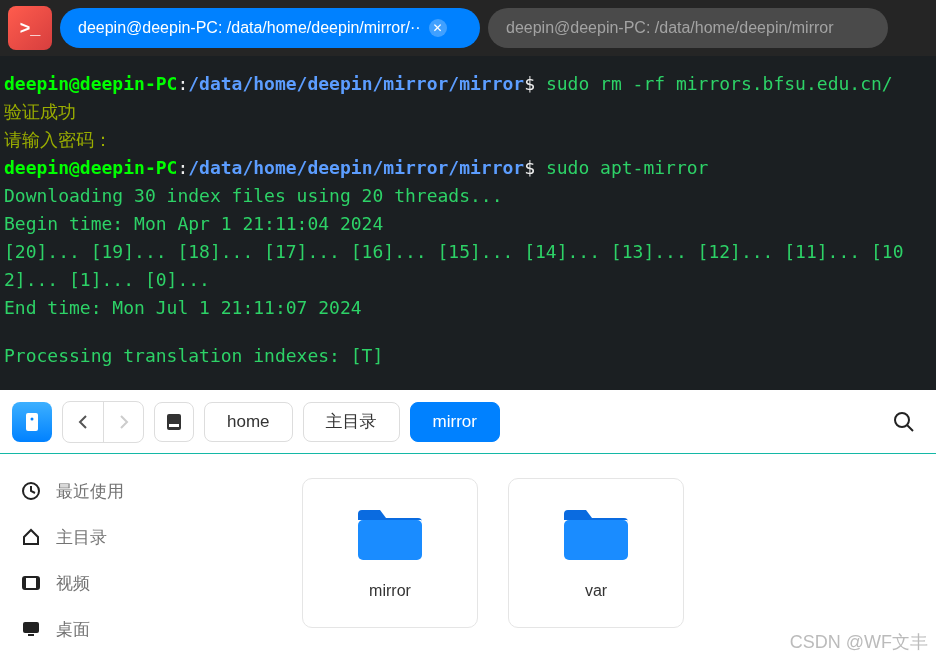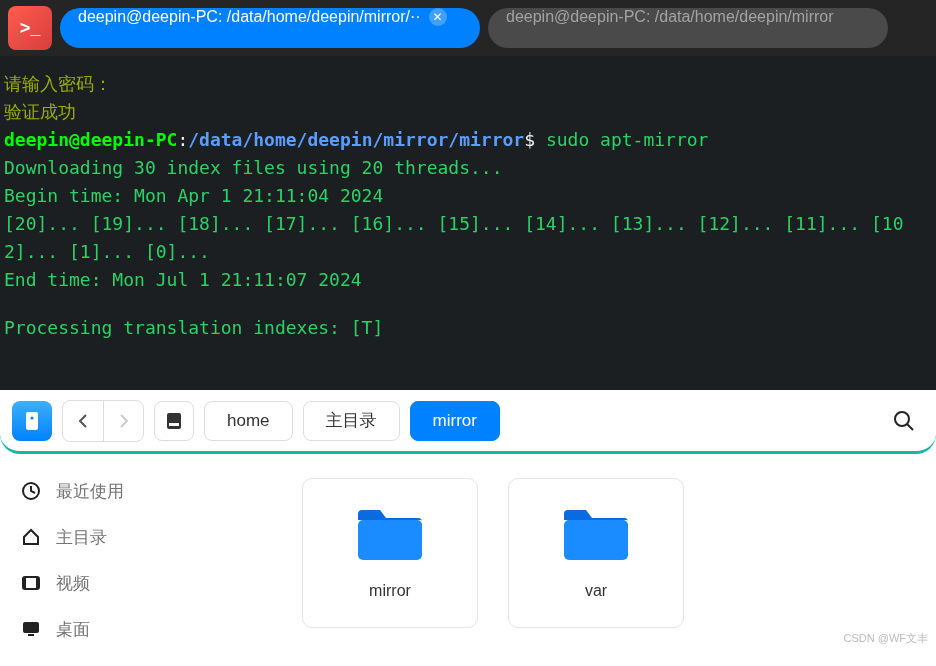--- a/index.html
+++ b/index.html
@@ -1,75 +1,78 @@
 <!DOCTYPE html>
 <html><head>
   <meta charset="utf-8">
   <style>
     * { margin: 0; padding: 0; box-sizing: border-box; }
     body { font-family: -apple-system, 'Segoe UI', sans-serif; width: 936px; height: 666px; overflow: hidden; background: #fff; }
     
     
     .term-header { background: #252525; height: 56px; display: flex; align-items: center; padding: 0 8px; gap: 8px; }
     .app-icon { width: 44px; height: 44px; background: linear-gradient(135deg, #ff5c4d, #d63e3e); border-radius: 8px; display: flex; align-items: center; justify-content: center; color: #fff; font-weight: bold; font-size: 18px; }
-    .tab { height: 40px; border-radius: 20px; display: flex; padding: 0 18px; font-size: 16px; color: #fff; white-space: nowrap; overflow: hidden; }
+    .tab { height: 40px; border-radius: 20px; display: flex; align-items: center; padding: 0 18px; font-size: 16px; color: #fff; white-space: nowrap; overflow: hidden; }
     .tab.active { background: #0081ff; width: 420px; }
     .tab.inactive { background: #4a4a4a; width: 400px; color: #a3a3a3; }
     .tab-close { margin-left: 8px; width: 18px; height: 18px; border-radius: 50%; background: rgba(255,255,255,0.25); display: flex; align-items: center; justify-content: center; font-size: 12px; }
     
     
     .term-body { background: #1b1f22; padding: 14px 4px; font-family: 'DejaVu Sans Mono', Consolas, monospace; font-size: 18px; line-height: 28px; height: 334px; }
     .t-green-b { color: #00ff00; font-weight: bold; }
     .t-white { color: #eee; }
     .t-blue-b { color: #5c9dff; font-weight: bold; }
     .t-cmd { color: #2dd267; }
     .t-green { color: #2dd267; }
     .t-yellow { color: #9aad00; }
     
     
-    .fm-toolbar { height: 64px; display: flex; align-items: center; padding: 0 12px; gap: 10px; border-bottom: 3px solid #14b8a6; border-radius: 20px; }
+    .fm-toolbar { height: 64px; display: flex; align-items: center; padding: 0 12px; gap: 10px; border-bottom: 1px solid #14b8a6; }
     .fm-app-icon { width: 40px; height: 40px; background: linear-gradient(180deg, #3db0ff, #0081ff); border-radius: 8px; display: flex; align-items: center; justify-content: center; }
     .navbtns { display: flex; border: 1px solid #ddd; border-radius: 8px; overflow: hidden; }
     .navbtn { width: 40px; height: 40px; display: flex; align-items: center; justify-content: center; font-size: 18px; color: #666; }
     .navbtn + .navbtn { border-left: 1px solid #ddd; }
     .navbtn.disabled { color: #ccc; }
     .disk-icon { width: 40px; height: 40px; border: 1px solid #ddd; border-radius: 8px; display: flex; align-items: center; justify-content: center; }
     .crumb { height: 40px; padding: 0 22px; border: 1px solid #ddd; border-radius: 8px; display: flex; align-items: center; font-size: 17px; color: #333; }
     .crumb.active { background: #0081ff; color: #fff; border-color: #0081ff; }
     .search-icon { margin-left: auto; width: 40px; height: 40px; display: flex; align-items: center; justify-content: center; }
     
     .fm-body { display: flex; height: 212px; }
     .sidebar { width: 272px; padding: 14px 0; }
     .side-item { height: 46px; display: flex; align-items: center; padding: 0 20px; gap: 14px; font-size: 17px; color: #737373; }
     .side-icon { width: 22px; height: 22px; display: flex; align-items: center; justify-content: center; }
     
     .fm-content { flex: 1; display: flex; gap: 30px; padding: 24px 30px; }
     .folder-card { width: 176px; height: 150px; border: 1px solid #e5e5e5; border-radius: 10px; display: flex; flex-direction: column; align-items: center; justify-content: center; gap: 20px; }
     .folder-icon { width: 72px; height: 56px; }
     .folder-label { font-size: 16px; color: #333; }
     
-    .watermark { position: absolute; right: 8px; bottom: 20px; font-size: 11px; color: #bbb; font-family: sans-serif; }
+    .watermark { position: absolute; right: 8px; bottom: 12px; font-size: 18px; color: #bbb; font-family: sans-serif; }
   </style>
 </head>
 <body>
 
 <div class="term-header">
   <div class="app-icon">&gt;_</div>
   <div class="tab active">
     <span>deepin@deepin-PC: /data/home/deepin/mirror/··</span>
     <span class="tab-close">✕</span>
   </div>
   <div class="tab inactive">
     <span>deepin@deepin-PC: /data/home/deepin/mirror</span>
   </div>
 </div>
 
 <div class="term-body">
+  <div>
+    <span class="t-green-b">deepin@deepin-PC</span><span class="t-white">:</span><span class="t-blue-b">/data/home/deepin/mirror/mirror</span><span class="t-white">$ </span><span class="t-cmd">sudo rm -rf mirrors.bfsu.edu.cn/</span>
+  </div>
+  <div class="t-yellow">验证成功</div>
   <div class="t-yellow">请输入密码：</div>
-  <div class="t-yellow">验证成功</div>
   <div>
     <span class="t-green-b">deepin@deepin-PC</span><span class="t-white">:</span><span class="t-blue-b">/data/home/deepin/mirror/mirror</span><span class="t-white">$ </span><span class="t-cmd">sudo apt-mirror</span>
   </div>
   <div class="t-green">Downloading 30 index files using 20 threads...</div>
   <div class="t-green">Begin time: Mon Apr  1 21:11:04 2024</div>
   <div class="t-green">[20]... [19]... [18]... [17]... [16]... [15]... [14]... [13]... [12]... [11]... [10</div>
   <div class="t-green">2]... [1]... [0]...</div>
   <div class="t-green">End time: Mon Jul  1 21:11:07 2024</div>
   <div class="t-green" style="margin-top:20px">Processing translation indexes: [T]</div>
 </div>

